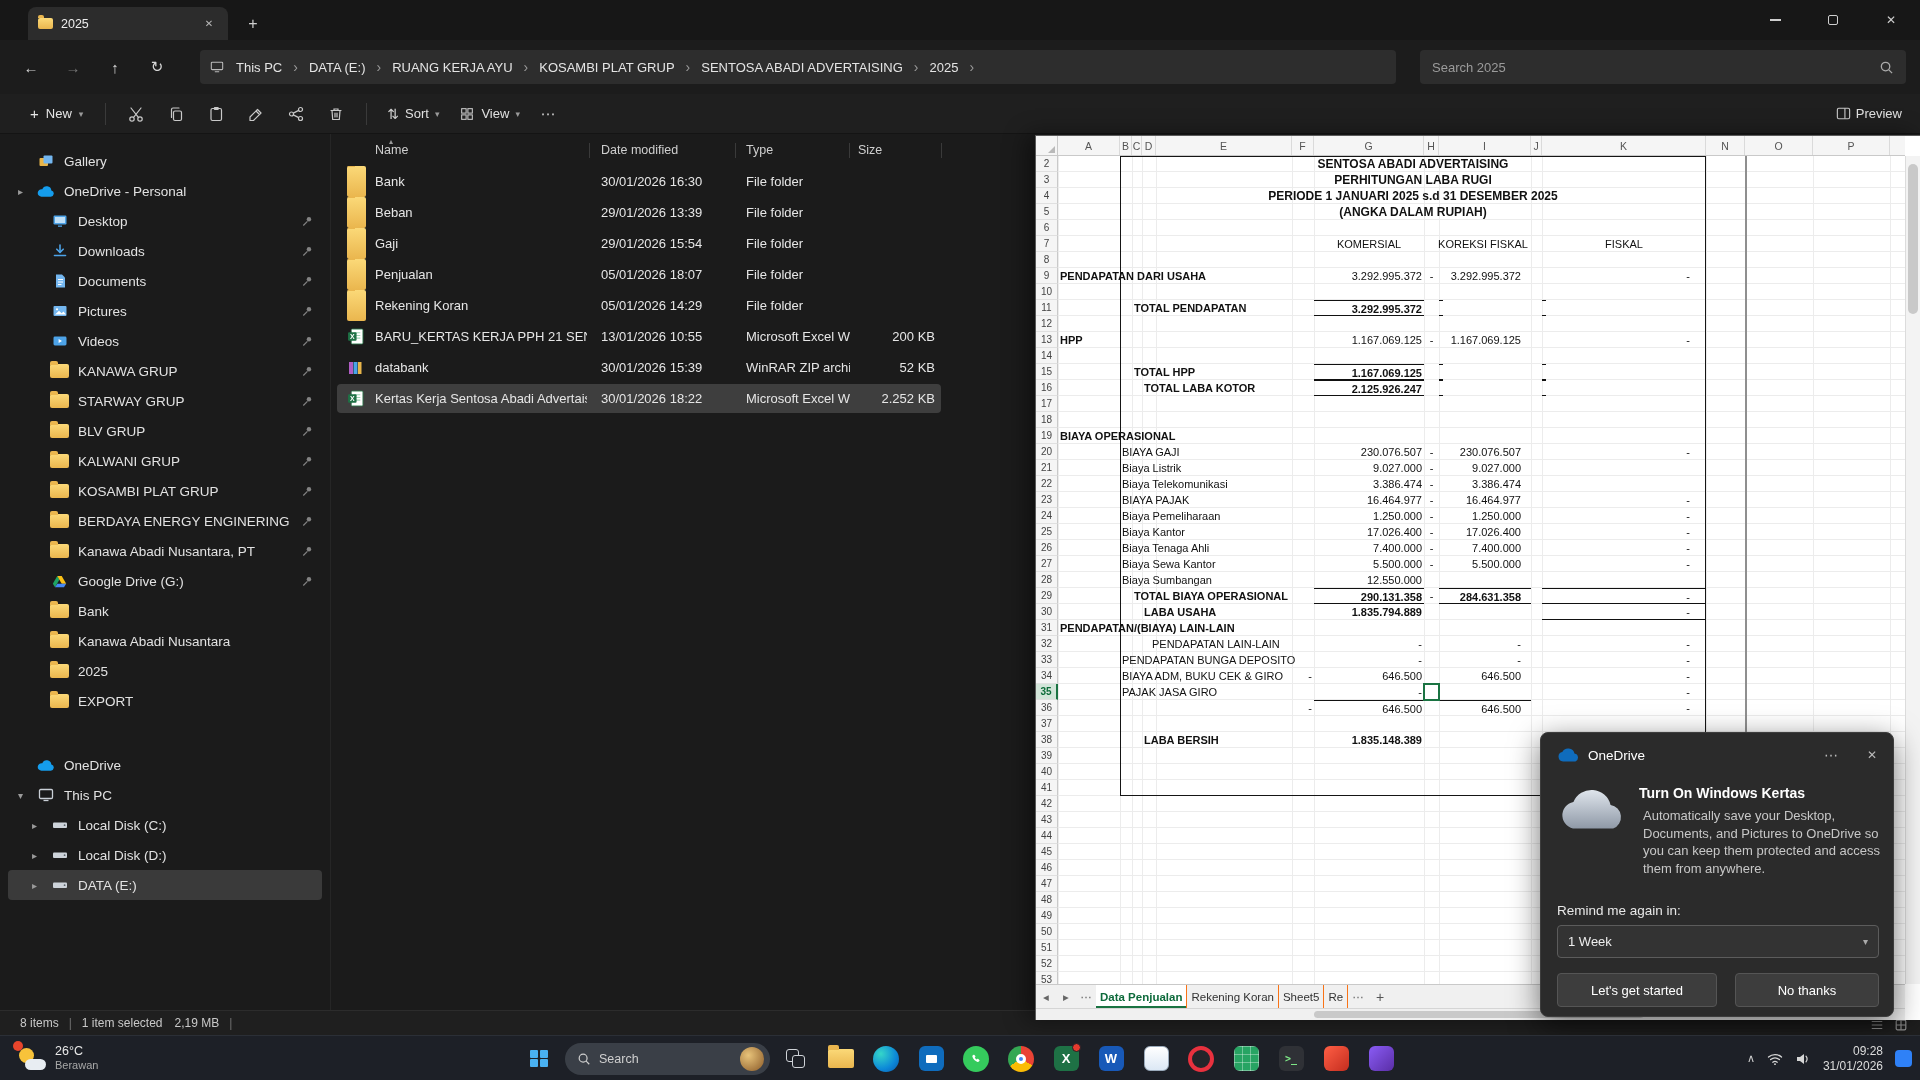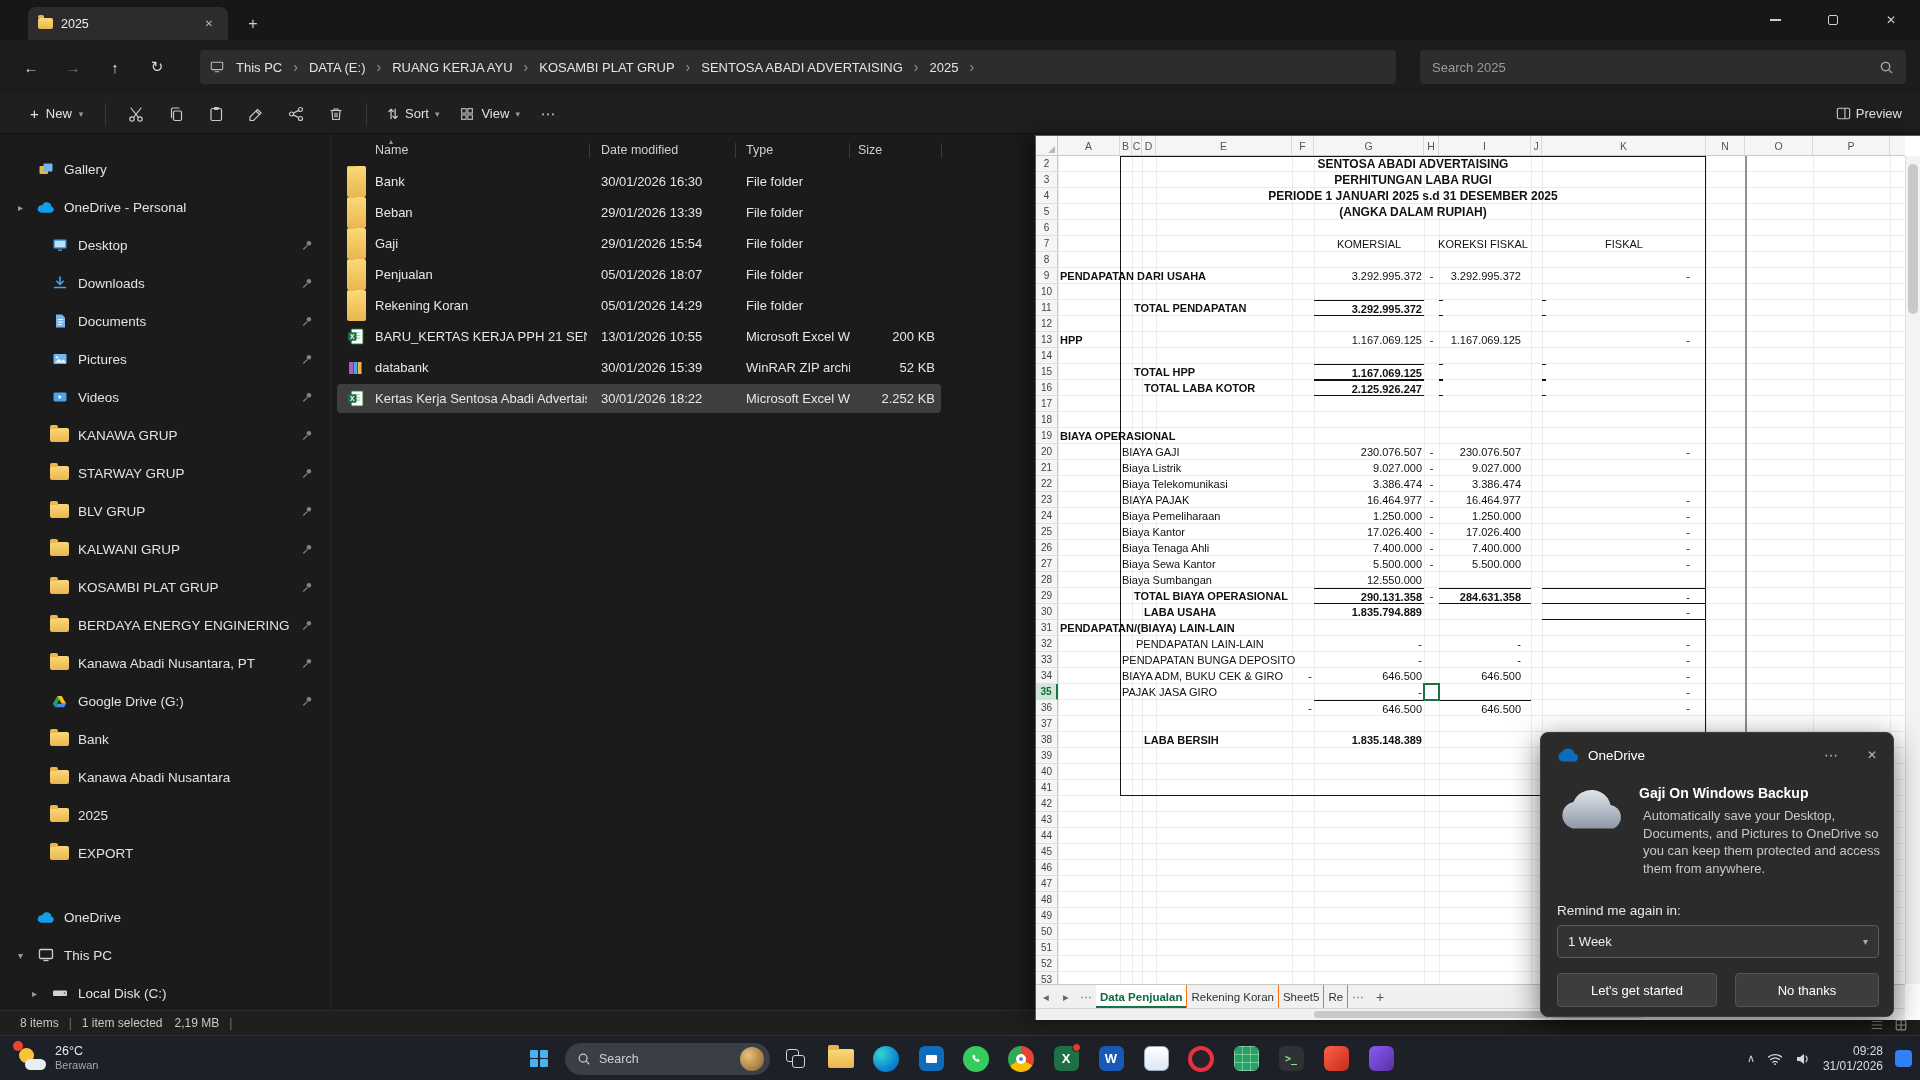--- a/index.html
+++ b/index.html
@@ -44,21 +44,21 @@
   .tb-sep{width:1px;height:22px;background:#3a3a3a;margin:0 8px;}
   .tb-ib{width:36px;height:32px;display:grid;place-items:center;border-radius:4px;}
   .tb-dd{display:flex;align-items:center;gap:6px;color:#e0e0e0;font-size:13px;padding:6px 8px;border-radius:4px;}
   .chev{font-size:9px;color:#9a9a9a;}
   .sorticon{font-size:14px;color:#cfcfcf;}
   .tb-more{width:32px;height:32px;display:grid;place-items:center;color:#d0d0d0;font-size:15px;}
   .tb-preview{margin-left:auto;margin-right:18px;display:flex;gap:4px;align-items:center;font-size:13px;color:#e0e0e0;}
 
   
   .sidebar{position:absolute;left:0;top:134px;width:330px;bottom:25px;padding-top:12px;overflow:hidden;background:#1b1b1b;}
-  .sb-item{display:flex;align-items:center;height:30px;gap:9px;margin:8px 8px;border-radius:4px;color:#e2e2e2;font-size:13.5px;}
+  .sb-item{display:flex;align-items:center;height:30px;gap:9px;margin:0 8px;border-radius:4px;color:#e2e2e2;font-size:13.5px;}
   .sb-item.sel{background:#3a3a3a;}
   .sb-item.gap{margin-top:34px;}
   .sb-chev{width:13px;text-align:center;color:#9a9a9a;font-size:10px;flex:0 0 auto;}
   .sb-ico{width:19px;display:grid;place-items:center;flex:0 0 auto;}
   .sb-label{white-space:nowrap;overflow:hidden;flex:1;}
   .sb-pin{margin-left:auto;margin-right:9px;flex:0 0 auto;opacity:.9;}
   .fi{position:relative;width:19px;height:14px;background:linear-gradient(#fbd978,#eab64e);border-radius:2px;display:inline-block;}
   .fi::before{content:"";position:absolute;left:0;top:-3px;width:8px;height:4px;background:#eab64e;border-radius:2px 2px 0 0;}
   .fi.big{width:26px;height:19px;}
   .fi.big::before{width:11px;height:5px;top:-4px;}
@@ -883,21 +883,21 @@
         <span class="xl-cell" style="top:416px;left:278px;width:110px;text-align:right;">12.550.000</span>
         <span class="xl-cell b" style="top:432px;left:96px;white-space:nowrap;">TOTAL BIAYA OPERASIONAL</span>
         <span class="xl-cell b tot" style="top:432px;left:278px;width:110px;text-align:right;">290.131.358</span>
         <span class="xl-cell" style="top:432px;left:388px;width:15px;text-align:center;">-</span>
         <span class="xl-cell b tot ipad" style="top:432px;left:403px;width:92px;text-align:right;">284.631.358</span>
         <span class="xl-cell tot kpad" style="top:432px;left:506px;width:164px;text-align:right;">-</span>
         <span class="xl-cell b" style="top:448px;left:106px;white-space:nowrap;">LABA USAHA</span>
         <span class="xl-cell b" style="top:448px;left:278px;width:110px;text-align:right;">1.835.794.889</span>
         <span class="xl-cell bb kpad" style="top:448px;left:506px;width:164px;text-align:right;">-</span>
         <span class="xl-cell b" style="top:464px;left:22px;white-space:nowrap;">PENDAPATAN/(BIAYA) LAIN-LAIN</span>
-        <span class="xl-cell" style="top:480px;left:84px;white-space:nowrap;padding-left:16px;">PENDAPATAN LAIN-LAIN</span>
+        <span class="xl-cell" style="top:480px;left:100px;white-space:nowrap;padding-left:16px;">PENDAPATAN LAIN-LAIN</span>
         <span class="xl-cell" style="top:480px;left:278px;width:110px;text-align:right;">-</span>
         <span class="xl-cell ipad" style="top:480px;left:403px;width:92px;text-align:right;">-</span>
         <span class="xl-cell kpad" style="top:480px;left:506px;width:164px;text-align:right;">-</span>
         <span class="xl-cell" style="top:496px;left:84px;white-space:nowrap;">PENDAPATAN BUNGA DEPOSITO</span>
         <span class="xl-cell" style="top:496px;left:278px;width:110px;text-align:right;">-</span>
         <span class="xl-cell ipad" style="top:496px;left:403px;width:92px;text-align:right;">-</span>
         <span class="xl-cell kpad" style="top:496px;left:506px;width:164px;text-align:right;">-</span>
         <span class="xl-cell" style="top:512px;left:84px;white-space:nowrap;">BIAYA ADM, BUKU CEK &amp; GIRO</span>
         <span class="xl-cell" style="top:512px;left:256px;width:22px;text-align:right;">-</span>
         <span class="xl-cell" style="top:512px;left:278px;width:110px;text-align:right;">646.500</span>
@@ -944,21 +944,21 @@
     </div>
     <svg class="od-cloud-big" viewBox="0 0 64 42" width="66" height="44">
       <defs>
           <linearGradient id="cg" x1="0" y1="0" x2="0" y2="1">
             <stop offset="0" stop-color="#dfe5ec"></stop>
             <stop offset="1" stop-color="#8f99a7"></stop>
           </linearGradient>
         </defs>
       <path d="M16 40a13 13 0 0 1-2-25.8A19 19 0 0 1 50 17a12 12 0 0 1 2.5 23z" fill="url(#cg)"></path>
     </svg>
-    <div class="od-heading">Gaji On Windows Backup</div>
+    <div class="od-heading">Turn On Windows Kertas</div>
     <div class="od-body">Automatically save your Desktop, Documents, and Pictures to OneDrive so you can keep them protected and access them from anywhere.</div>
     <div class="od-remind">Remind me again in:</div>
     <div class="od-select">
       <span>1 Week</span>
       <span class="chev">▾</span>
     </div>
     <button class="od-btn b1">Let's get started</button>
     <button class="od-btn b2">No thanks</button>
   </div>
 

